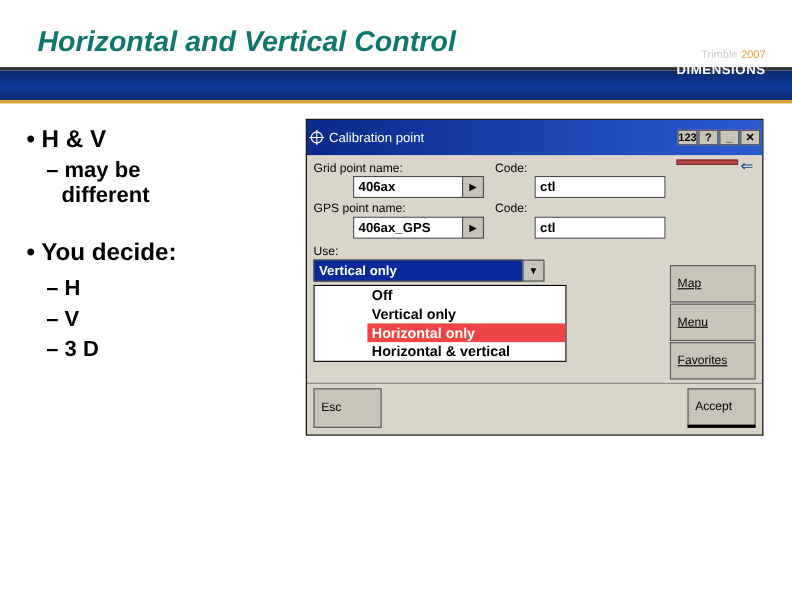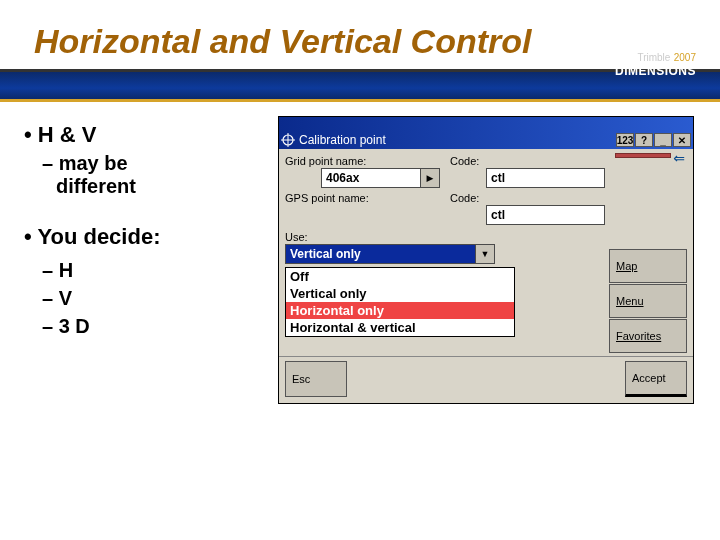--- a/index.html
+++ b/index.html
@@ -1,32 +1,32 @@
 <!DOCTYPE html>
 <html><head>
 <meta charset="utf-8">
 <style>
   * { box-sizing: border-box; margin: 0; padding: 0; }
   body { width: 720px; height: 540px; background: #fff; font-family: Arial, sans-serif; overflow: hidden; }
-  .slide-title { font-size: 34px; font-style: italic; font-weight: bold; padding: 22px 0 8px 34px; border-bottom: 3px solid #333; color: #a16207; }
+  .slide-title { font-size: 26px; font-style: italic; font-weight: bold; padding: 22px 0 8px 34px; border-bottom: 3px solid #333; color: #0f766e; }
   .blue-bar { height: 30px; background: linear-gradient(to bottom, #0b2a6b, #0d3a9c 60%, #0b2a6b); border-bottom: 3px solid #d6a32a; position: relative; }
   .logo { position: absolute; right: 24px; top: -22px; color: #fff; font-size: 12px; text-align: right; }
   .logo .brand { font-size: 10px; color: #ccc; }
   .logo .dim { font-weight: bold; letter-spacing: 0.5px; }
   .logo .yr { color: #d6a32a; font-size: 10px; }
   .content { position: relative; width: 100%; height: calc(540px - 100px); }
   .bullets { position: absolute; left: 24px; top: 20px; font-size: 22px; font-weight: bold; color: #000; }
   .bullets ul { list-style: none; }
   .b1 { margin-bottom: 4px; }
   .sub1 { font-size: 20px; font-weight: bold; margin-left: 18px; margin-bottom: 26px; }
   .b2 { margin-bottom: 6px; }
   .sub2 li { font-size: 20px; font-weight: bold; margin-left: 18px; line-height: 1.4; }
 
   .app { position: absolute; left: 278px; top: 14px; width: 416px; background: #d9d5c9; border: 1px solid #000; font-family: Tahoma, Arial, sans-serif; font-size: 12px; }
-  .titlebar { height: 18px; background: linear-gradient(to right, #0a2a8c, #2a5bd0); color: #fff; display: flex; align-items: flex-start; padding: 16px 2px; }
+  .titlebar { height: 18px; background: linear-gradient(to right, #0a2a8c, #2a5bd0); color: #fff; display: flex; align-items: center; padding: 16px 2px; }
   .tb-icon { width: 14px; height: 14px; margin-right: 4px; display: inline-block; }
   .tb-icon svg { width: 14px; height: 14px; }
   .tb-title { flex: 1; font-size: 12px; }
   .tb-btns { display: flex; gap: 0; }
   .tb-btn { width: 18px; height: 14px; background: #c8c4b8; border: 1px solid #555; margin-left: 1px; font-size: 10px; font-weight: bold; display: flex; align-items: center; justify-content: center; color: #000; }
 
   .form { position: relative; padding: 6px 6px 6px 6px; }
   .row { display: flex; gap: 10px; }
   .field { flex: 1; }
   .lbl { font-size: 11px; color: #000; margin-bottom: 1px; }
@@ -35,21 +35,21 @@
   .ibtn { width: 20px; height: 20px; background: #c8c4b8; border: 1px solid #4a4a4a; display: flex; align-items: center; justify-content: center; font-size: 10px; margin-left: -1px; }
   .arrowr::before { content: "▶"; font-size: 9px; color: #000; }
 
   .uselbl { font-size: 11px; margin-top: 6px; margin-bottom: 1px; }
   .usewrap { display: flex; width: 210px; }
   .usesel { flex: 1; height: 20px; background: #0a2a9c; color: #fff; border: 1px solid #4a4a4a; padding: 2px 4px; font-size: 12px; font-weight: bold; }
   .ddbtn { width: 20px; height: 20px; background: #c8c4b8; border: 1px solid #4a4a4a; margin-left: -1px; display: flex; align-items: center; justify-content: center; }
   .ddbtn::before { content: "▼"; font-size: 9px; color: #000; }
 
   .dropdown { position: absolute; left: 6px; top: 118px; width: 230px; background: #fff; border: 1px solid #000; font-size: 13px; font-weight: bold; }
-  .dropdown div { padding: 1px 4px; }
+  .dropdown div { padding: 1px 4px; margin-left: 48px; }
   .dropdown .sel { background: #ef4444; color: #fff; }
 
   .sidebtns { position: absolute; right: 6px; top: 100px; width: 78px; display: flex; flex-direction: column; gap: 1px; }
   .sbtn { height: 20px; background: #c8c4b8; border: 1px solid #555; font-size: 11px; display: flex; align-items: center; padding: 16px 6px; }
   .sbtn .uline { text-decoration: underline; text-decoration-color: #000; }
 
   .bottombar { display: flex; justify-content: space-between; padding: 4px 6px 6px; border-top: 1px solid #888; }
   .bbtn { height: 36px; width: 62px; background: #c8c4b8; border: 1px solid #555; font-size: 11px; display: flex; align-items: center; padding: 0 6px; }
   .bbtn.accept { border-bottom: 3px solid #000; }
 
@@ -120,20 +120,24 @@
           <div class="lbl">Code:</div>
           <div class="inwrap">
             <div class="tin">ctl</div>
           </div>
         </div>
       </div>
 
       <div class="row" style="width:320px; margin-top:4px">
         <div class="field">
           <div class="lbl">GPS point name:</div>
+          <div class="inwrap">
+            <div class="tin">406ax_GPS</div>
+            <div class="ibtn arrowr"></div>
+          </div>
         </div>
         <div class="field">
           <div class="lbl">Code:</div>
           <div class="inwrap">
             <div class="tin">ctl</div>
           </div>
         </div>
       </div>
 
       <div class="uselbl">Use:</div>

